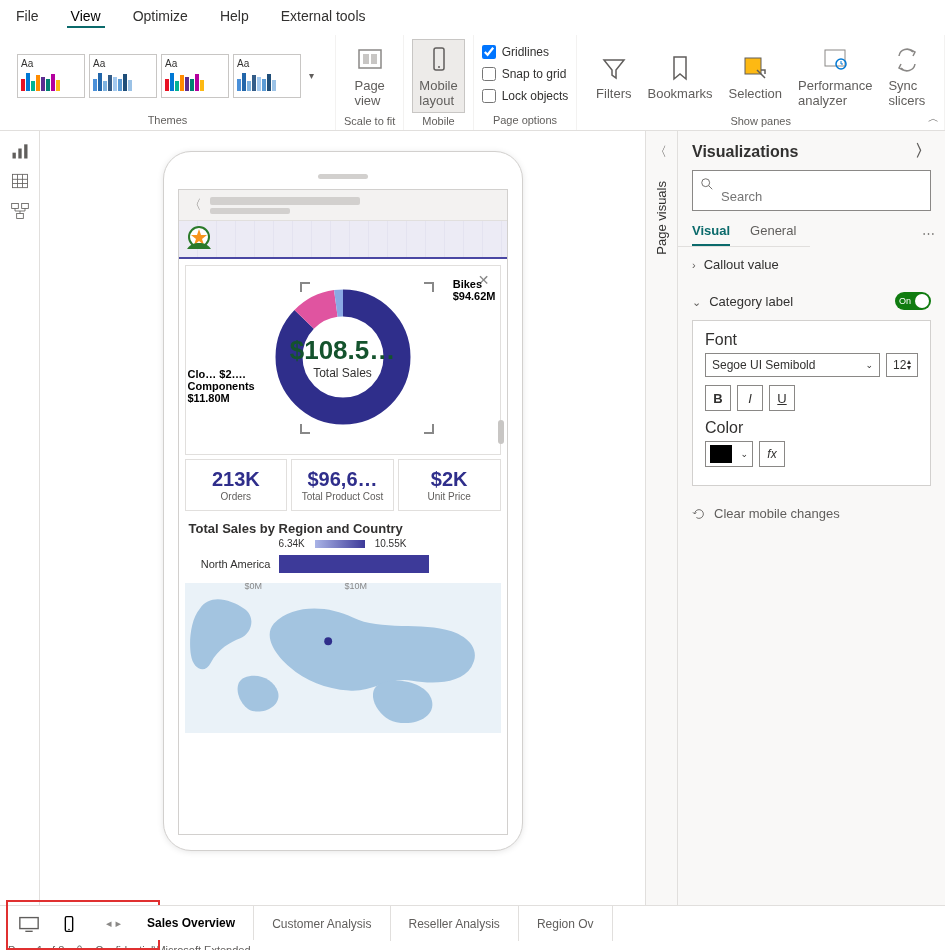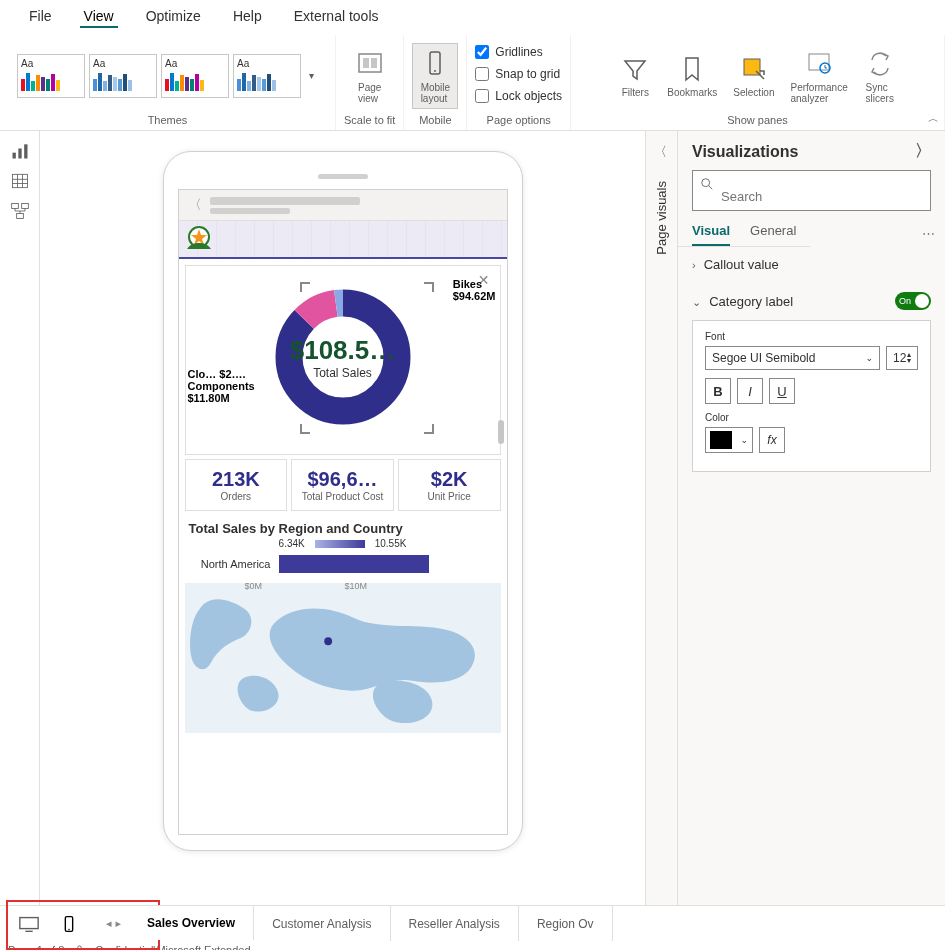--- a/index.html
+++ b/index.html
@@ -1,28 +1,28 @@
 <!DOCTYPE html>
 <html><head>
 <meta charset="utf-8">
 <style>
 * { box-sizing: border-box; margin: 0; padding: 0; font-family: "Segoe UI", sans-serif; }
 body { background: #fff; width: 945px; height: 950px; overflow: hidden; font-size: 13px; color: #323130; }
-.menubar { display: flex; gap: 24px; padding: 6px 25px; font-size: 14px; border-bottom: 1px solid #fff; }
+.menubar { display: flex; gap: 24px; padding: 6px 12px; font-size: 14px; border-bottom: 1px solid #fff; }
 .menubar .item { cursor: pointer; padding: 2px 4px; }
 .menubar .item.active { border-bottom: 2px solid #0b6a6b; color: #000; font-weight: 400; }
 .ribbon { display: flex; border-bottom: 1px solid #e1dfdd; height: 96px; position: relative; }
 .ribbon-group { display: flex; flex-direction: column; align-items: center; padding: 4px 8px; border-right: 1px solid #f3f2f1; }
 .ribbon-group .content { display: flex; gap: 4px; align-items: center; flex: 1; }
 .ribbon-group .label { font-size: 11px; color: #605e5c; padding-top: 2px; }
 .theme-swatch { width: 68px; height: 44px; border: 1px solid #c8c6c4; display: flex; flex-direction: column; padding: 3px; gap: 2px; background:#fff; }
 .theme-swatch .aa { font-size: 10px; }
 .theme-swatch .bars { display: flex; gap: 1px; align-items: flex-end; height: 20px; }
 .theme-swatch .bars span { width: 4px; }
-.rb-btn { display: flex; flex-direction: column; align-items: center; gap: 2px; font-size: 10px; color: #605e5c; padding: 4px 6px; cursor: pointer; border:1px solid transparent; }
+.rb-btn { display: flex; flex-direction: column; align-items: center; gap: 2px; font-size: 13px; color: #605e5c; padding: 4px 6px; cursor: pointer; border:1px solid transparent; }
 .rb-btn.active { background: #edebe9; border:1px solid #c8c6c4; }
 .rb-btn svg { width: 32px; height: 32px; }
 .rb-check { display: flex; align-items: center; gap: 6px; font-size: 12px; color: #323130; padding: 2px 0; }
 .rb-check input { width: 14px; height: 14px; }
 .chevron-collapse { position:absolute; right:6px; bottom:4px; font-size:11px; color:#605e5c; }
 
 .main { display: flex; height: calc(950px - 26px - 96px - 36px - 18px); }
 .left-rail { width: 40px; border-right: 1px solid #e1dfdd; display: flex; flex-direction: column; gap: 10px; padding: 10px 0; align-items: center; }
 .left-rail .icon { width: 20px; height: 20px; color:#605e5c; }
 .canvas { flex: 1; background: #fff; position: relative; display:flex; justify-content:center; padding-top:20px; }
@@ -38,21 +38,21 @@
 .viz-search svg { position:absolute; left:8px; top:7px; width:14px; height:14px; color:#605e5c; }
 .viz-tabs { display:flex; gap:20px; padding:4px 14px 0; border-bottom:1px solid #e1dfdd; }
 .viz-tabs .t { font-size:13px; padding-bottom:6px; cursor:pointer; color:#605e5c; }
 .viz-tabs .t.active { color:#0b6a6b; border-bottom:2px solid #0b6a6b; font-weight:600; }
 .viz-dots { padding:4px 10px; color:#605e5c; }
 .viz-row { display:flex; align-items:center; padding:10px 14px; font-size:13px; cursor:pointer; justify-content:space-between; }
 .viz-row .chev { margin-right:8px; color:#605e5c; font-size:11px; }
 .toggle { width:36px; height:18px; background:#107c10; border-radius:9px; position:relative; color:#fff; font-size:9px; display:flex; align-items:center; padding:0 4px; }
 .toggle::after { content:""; position:absolute; right:2px; top:2px; width:14px; height:14px; background:#fff; border-radius:50%; }
 .card-sub { margin:0 14px 10px; border:1px solid #d2d0ce; background:#fff; padding:10px 12px; }
-.fld-label { font-size:10px; color:#323130; margin-bottom:4px; }
+.fld-label { font-size:16px; color:#323130; margin-bottom:4px; }
 .row-controls { display:flex; gap:6px; margin-bottom:8px; }
 .select { border:1px solid #8a8886; padding:4px 6px; font-size:12px; display:flex; justify-content:space-between; align-items:center; background:#fff; }
 .btn-sq { width:26px; height:26px; border:1px solid #8a8886; display:flex; align-items:center; justify-content:center; font-size:13px; background:#fff; cursor:pointer; }
 .color-swatch { width:22px; height:18px; background:#000; }
 .fx { font-style:italic; font-size:12px; }
 .clear-row { display:flex; align-items:center; gap:8px; padding:10px 14px; color:#605e5c; font-size:13px; }
 
 
 .phone { width:360px; height:700px; border:1px solid #d2d0ce; border-radius:28px; background:#fff; box-shadow:0 1px 6px rgba(0,0,0,.1); padding:22px 14px 30px; position:relative; }
 .speaker { width:50px; height:5px; background:#d2d0ce; border-radius:3px; margin:0 auto 10px; }
@@ -425,20 +425,26 @@
         </div>
         <div class="fld-label">Color</div>
         <div class="row-controls">
           <div class="select" style="width:48px;padding:3px 4px">
               <div class="color-swatch"></div>
               <span style="font-size:9px">⌄</span>
             </div>
           <div class="btn-sq fx">fx</div>
         </div>
       </div>
+      <div class="clear-row">
+        <svg width="14" height="14" viewBox="0 0 16 16">
+            <path d="M3 8a5 5 0 1 1 2 4M3 8l-2-2m2 2l2-2" fill="none" stroke="currentColor"></path>
+          </svg>
+        <span>Clear mobile changes</span>
+      </div>
     </div>
   </div>
 </div>
 
 <div class="bottom">
   <div class="red-box"></div>
   <div class="view-icons">
     <svg viewBox="0 0 24 18">
         <rect x="2" y="2" width="20" height="12" fill="none" stroke="#605e5c" stroke-width="1.5"></rect>
         <line x1="8" y1="17" x2="16" y2="17" stroke="#605e5c" stroke-width="1.5"></line>

